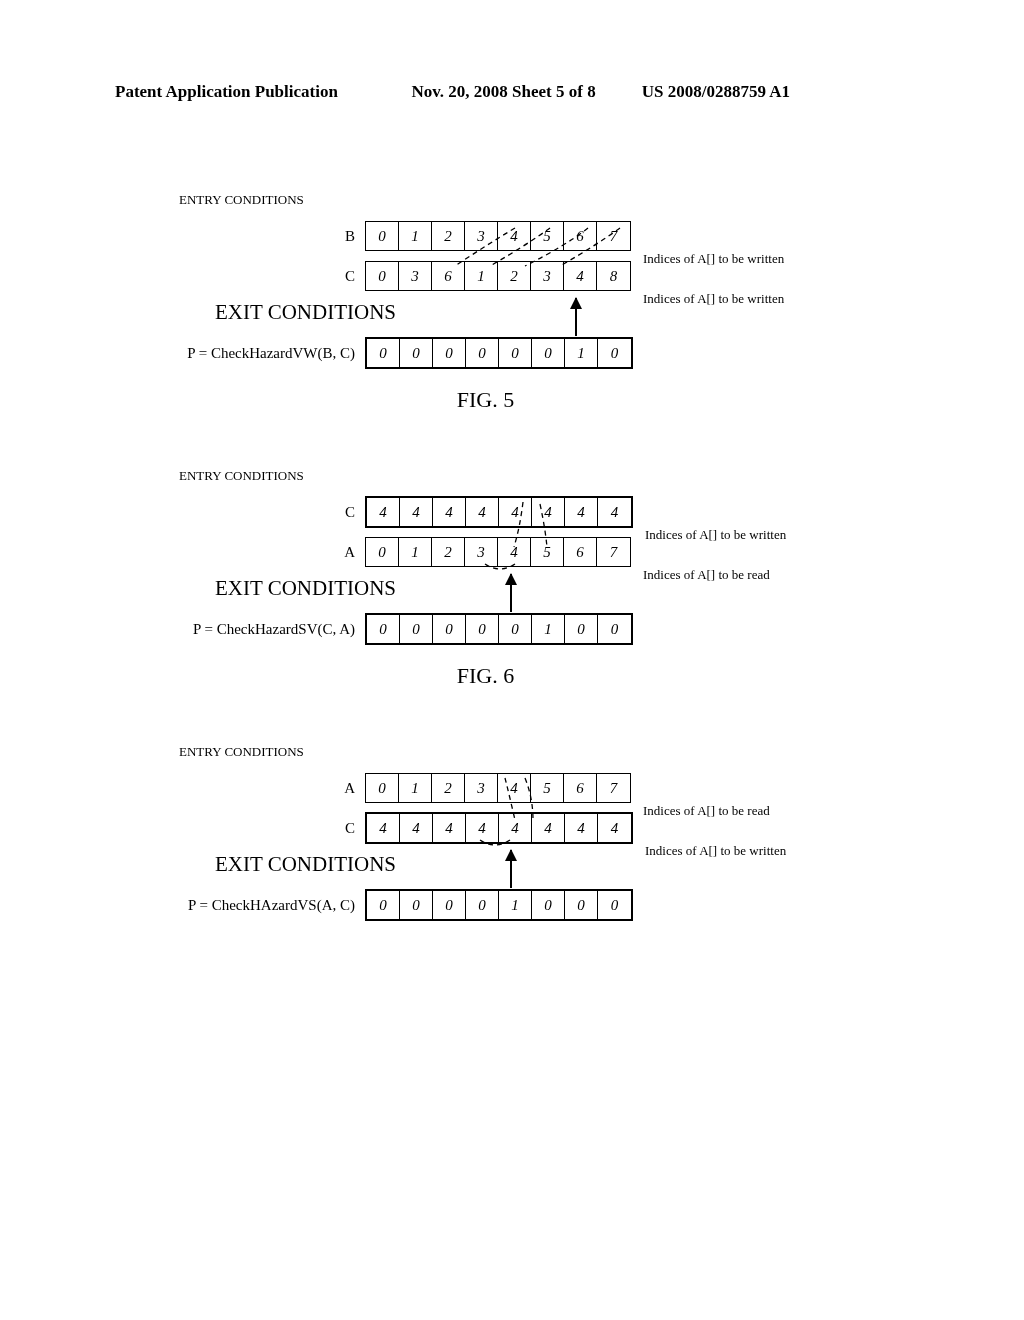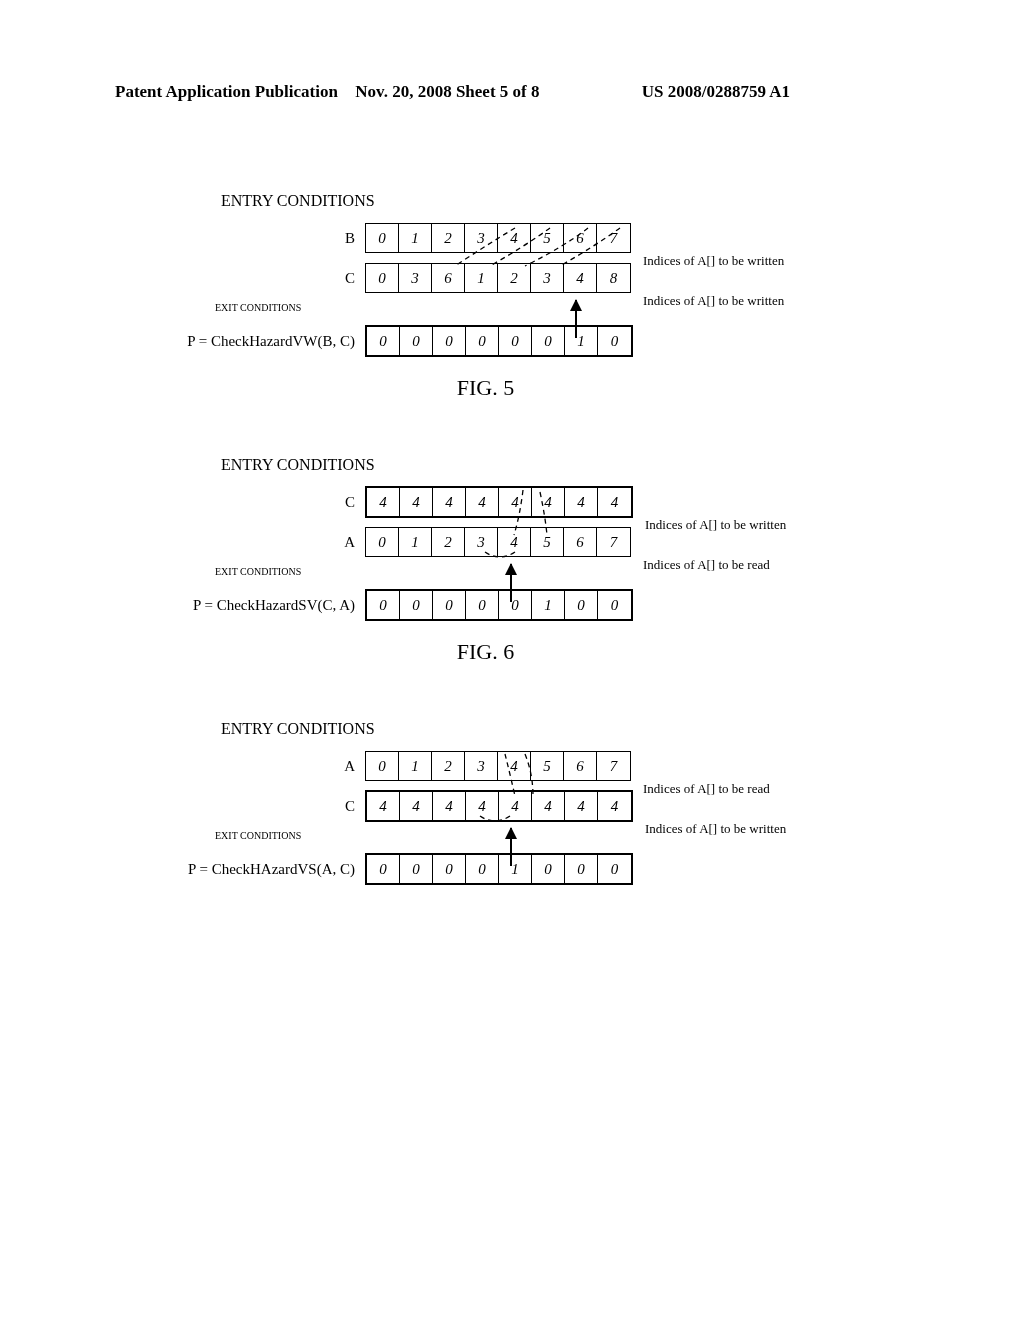--- a/index.html
+++ b/index.html
@@ -16,30 +16,30 @@
     box-sizing: border-box;
     padding: 82px 100px 0 115px;
   }
   .header {
     display: flex;
     font-size: 17px;
     font-weight: bold;
     margin-bottom: 90px;
   }
   .header .left { flex: 1; }
-  .header .mid  { flex: 1; text-align: left; }
+  .header .mid  { flex: 1; text-align: right; }
   .header .right{ flex: 1; text-align: center; }
 
   .fig-block { margin-bottom: 55px; }
   .section-label {
-    font-size: 16px;
-    margin: 6px 0 10px 106px;
+    font-size: 13px;
+    margin: 6px 0 10px 64px;
   }
   .exit-label {
-    font-size: 10px;
+    font-size: 21px;
     margin: 0px 0 10px 100px;
   }
 
   .row {
     display: flex;
     align-items: center;
     margin: 4px 0;
     height: 36px;
   }
   .row-label {

